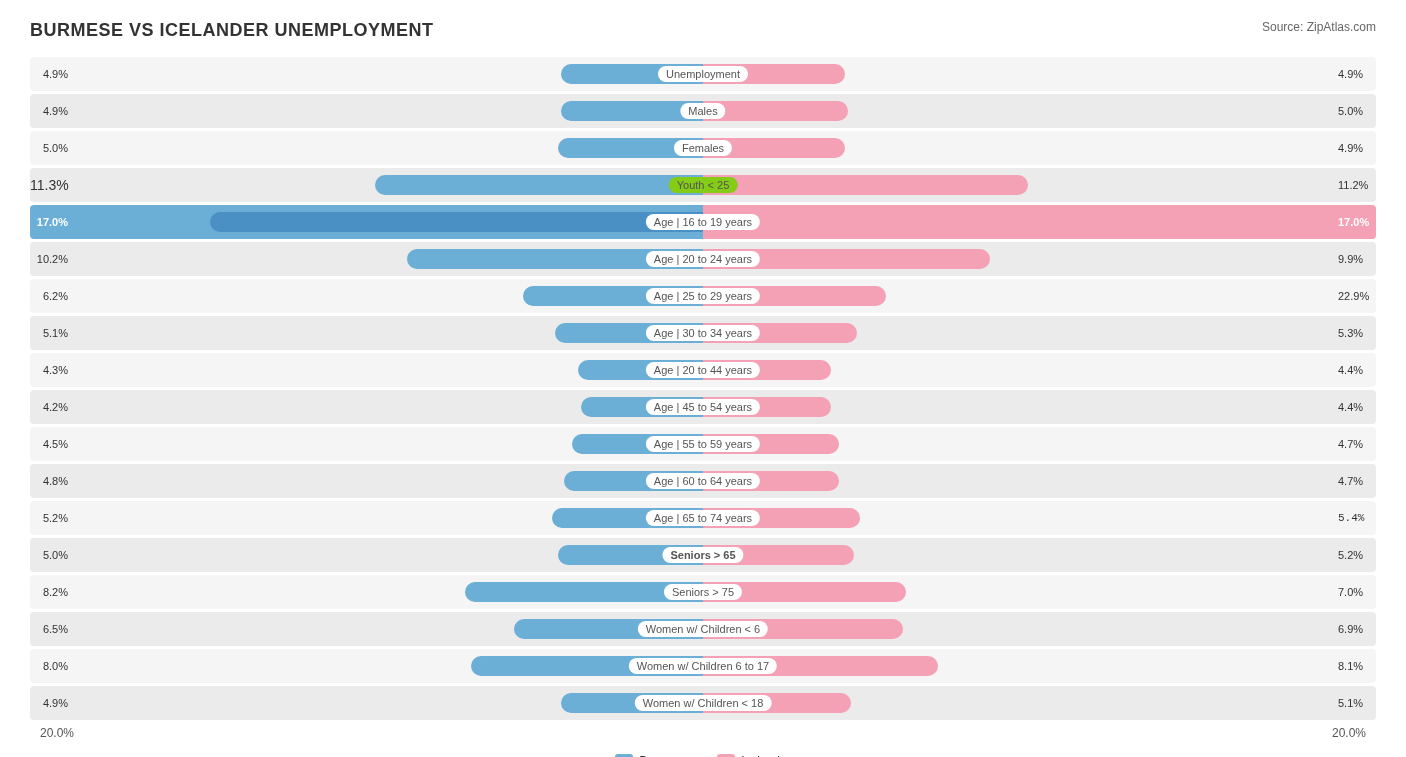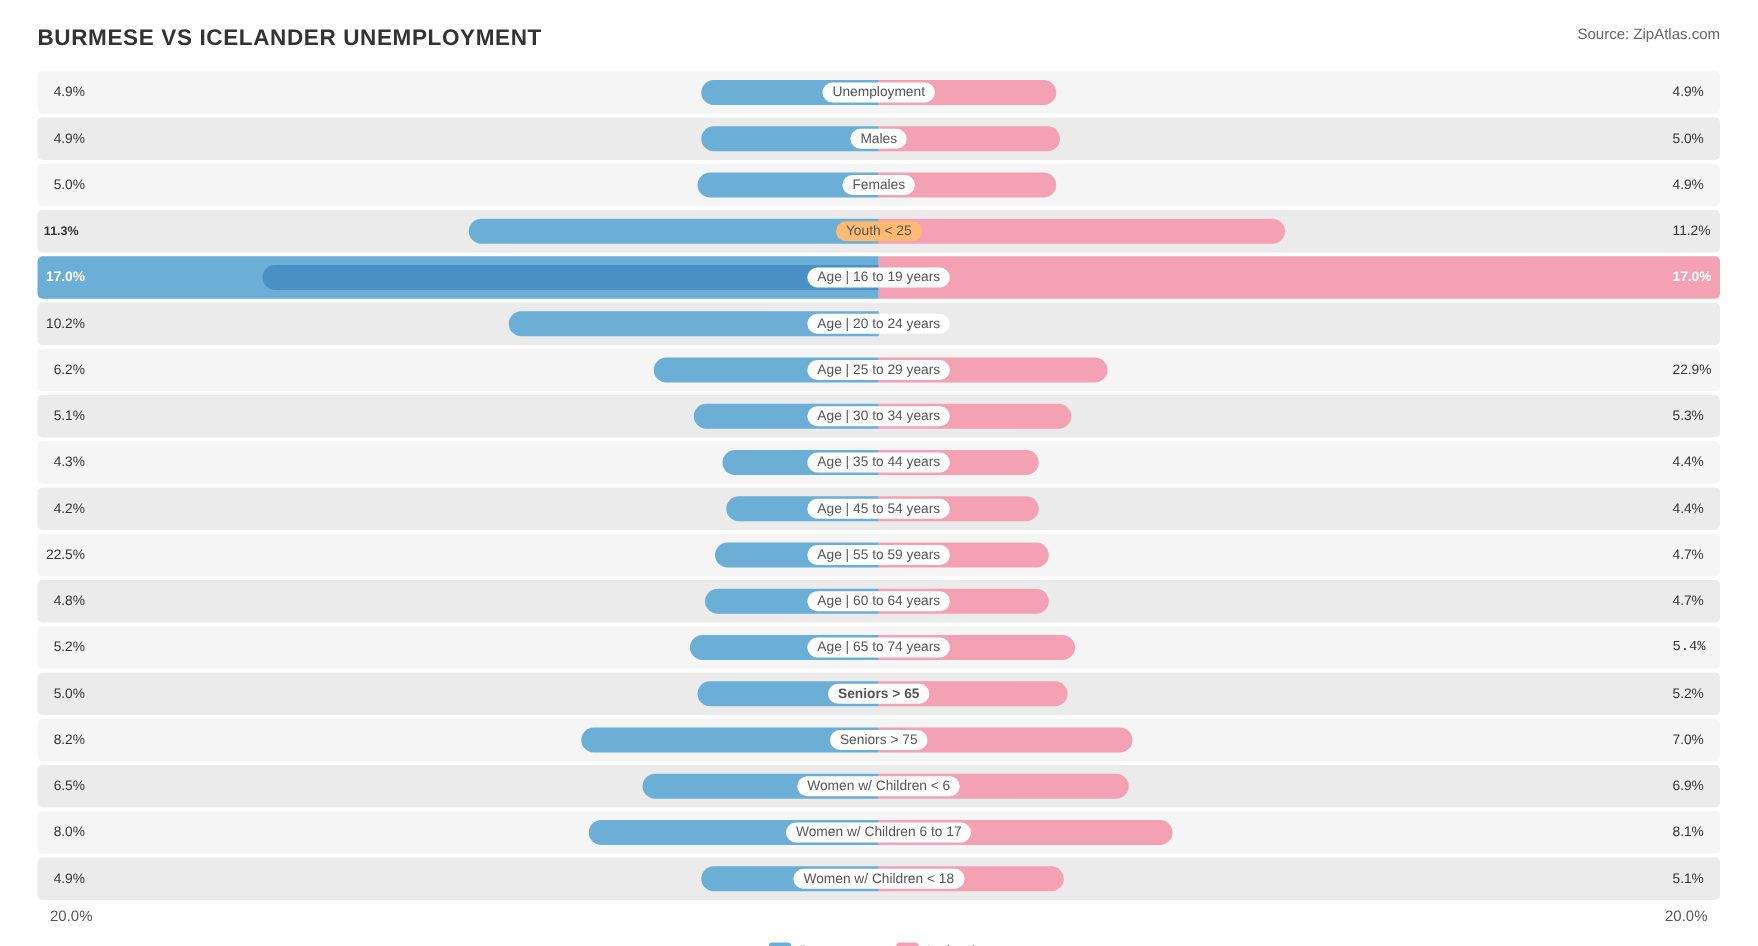--- a/index.html
+++ b/index.html
@@ -175,27 +175,27 @@
     </div>
     <div class="right-half" style="">
       <div style="flex:1;display:flex;justify-content:flex-start;align-items:center;padding-left:0;">
         <div class="bar-pink" style="width:142px;"></div>
       </div>
       <span style="font-size:11px;color:#333;font-weight:normal;margin-left:6px;min-width:38px;">4.9%</span>
     </div>
   </div>
       <div class="full-row">
     <div class="left-half" style="">
-      <span style="font-size:10px;color:#333;font-weight:bold;margin-right:6px;min-width:38px;text-align:center;">11.3%</span>
+      <span style="font-size:14px;color:#333;font-weight:normal;margin-right:6px;min-width:38px;text-align:center;">11.3%</span>
       <div style="flex:1;display:flex;justify-content:flex-end;align-items:center;padding-right:0;">
         <div class="bar-blue" style="width:328px;background:#6baed6;"></div>
       </div>
     </div>
     <div style="position:relative;width:0;overflow:visible;z-index:5;display:flex;align-items:center;">
-      <span style="position:absolute;left:50%;transform:translateX(-50%);background:#fdba74;font-size:11px;color:#555;white-space:nowrap;padding:2px 8px;border-radius:10px;pointer-events:none;">Youth &lt; 25</span>
+      <span style="position:absolute;left:50%;transform:translateX(-50%);background:#84cc16;font-size:11px;color:#555;white-space:nowrap;padding:2px 8px;border-radius:10px;pointer-events:none;">Youth &lt; 25</span>
     </div>
     <div class="right-half" style="">
       <div style="flex:1;display:flex;justify-content:flex-start;align-items:center;padding-left:0;">
         <div class="bar-pink" style="width:325px;"></div>
       </div>
       <span style="font-size:11px;color:#333;font-weight:normal;margin-left:6px;min-width:38px;">11.2%</span>
     </div>
   </div>
       <div class="full-row" style="background: none;">
     <div class="left-half" style="background:#6baed6;border-radius:4px 0 0 4px;">
@@ -217,20 +217,26 @@
       <div class="full-row">
     <div class="left-half" style="">
       <span style="font-size:11px;color:#333;font-weight:normal;margin-right:6px;min-width:38px;text-align:right;">10.2%</span>
       <div style="flex:1;display:flex;justify-content:flex-end;align-items:center;padding-right:0;">
         <div class="bar-blue" style="width:296px;background:#6baed6;"></div>
       </div>
     </div>
     <div style="position:relative;width:0;overflow:visible;z-index:5;display:flex;align-items:center;">
       <span style="position:absolute;left:50%;transform:translateX(-50%);background:#fff;font-size:11px;color:#555;white-space:nowrap;padding:2px 8px;border-radius:10px;pointer-events:none;">Age | 20 to 24 years</span>
     </div>
+    <div class="right-half" style="">
+      <div style="flex:1;display:flex;justify-content:flex-start;align-items:center;padding-left:0;">
+        <div class="bar-pink" style="width:287px;"></div>
+      </div>
+      <span style="font-size:11px;color:#333;font-weight:normal;margin-left:6px;min-width:38px;">9.9%</span>
+    </div>
   </div>
       <div class="full-row">
     <div class="left-half" style="">
       <span style="font-size:11px;color:#333;font-weight:normal;margin-right:6px;min-width:38px;text-align:right;">6.2%</span>
       <div style="flex:1;display:flex;justify-content:flex-end;align-items:center;padding-right:0;">
         <div class="bar-blue" style="width:180px;background:#6baed6;"></div>
       </div>
     </div>
     <div style="position:relative;width:0;overflow:visible;z-index:5;display:flex;align-items:center;">
       <span style="position:absolute;left:50%;transform:translateX(-50%);background:#fff;font-size:11px;color:#555;white-space:nowrap;padding:2px 8px;border-radius:10px;pointer-events:none;">Age | 25 to 29 years</span>
@@ -260,21 +266,21 @@
     </div>
   </div>
       <div class="full-row">
     <div class="left-half" style="">
       <span style="font-size:11px;color:#333;font-weight:normal;margin-right:6px;min-width:38px;text-align:right;">4.3%</span>
       <div style="flex:1;display:flex;justify-content:flex-end;align-items:center;padding-right:0;">
         <div class="bar-blue" style="width:125px;background:#6baed6;"></div>
       </div>
     </div>
     <div style="position:relative;width:0;overflow:visible;z-index:5;display:flex;align-items:center;">
-      <span style="position:absolute;left:50%;transform:translateX(-50%);background:#fff;font-size:11px;color:#555;white-space:nowrap;padding:2px 8px;border-radius:10px;pointer-events:none;">Age | 35 to 44 years</span>
+      <span style="position:absolute;left:50%;transform:translateX(-50%);background:#fff;font-size:11px;color:#555;white-space:nowrap;padding:2px 8px;border-radius:10px;pointer-events:none;">Age | 20 to 44 years</span>
     </div>
     <div class="right-half" style="">
       <div style="flex:1;display:flex;justify-content:flex-start;align-items:center;padding-left:0;">
         <div class="bar-pink" style="width:128px;"></div>
       </div>
       <span style="font-size:11px;color:#333;font-weight:normal;margin-left:6px;min-width:38px;">4.4%</span>
     </div>
   </div>
       <div class="full-row">
     <div class="left-half" style="">
@@ -288,21 +294,21 @@
     </div>
     <div class="right-half" style="">
       <div style="flex:1;display:flex;justify-content:flex-start;align-items:center;padding-left:0;">
         <div class="bar-pink" style="width:128px;"></div>
       </div>
       <span style="font-size:11px;color:#333;font-weight:normal;margin-left:6px;min-width:38px;">4.4%</span>
     </div>
   </div>
       <div class="full-row">
     <div class="left-half" style="">
-      <span style="font-size:11px;color:#333;font-weight:normal;margin-right:6px;min-width:38px;text-align:right;">22.5%</span>
+      <span style="font-size:11px;color:#333;font-weight:normal;margin-right:6px;min-width:38px;text-align:right;">4.5%</span>
       <div style="flex:1;display:flex;justify-content:flex-end;align-items:center;padding-right:0;">
         <div class="bar-blue" style="width:131px;background:#6baed6;"></div>
       </div>
     </div>
     <div style="position:relative;width:0;overflow:visible;z-index:5;display:flex;align-items:center;">
       <span style="position:absolute;left:50%;transform:translateX(-50%);background:#fff;font-size:11px;color:#555;white-space:nowrap;padding:2px 8px;border-radius:10px;pointer-events:none;">Age | 55 to 59 years</span>
     </div>
     <div class="right-half" style="">
       <div style="flex:1;display:flex;justify-content:flex-start;align-items:center;padding-left:0;">
         <div class="bar-pink" style="width:136px;"></div>

